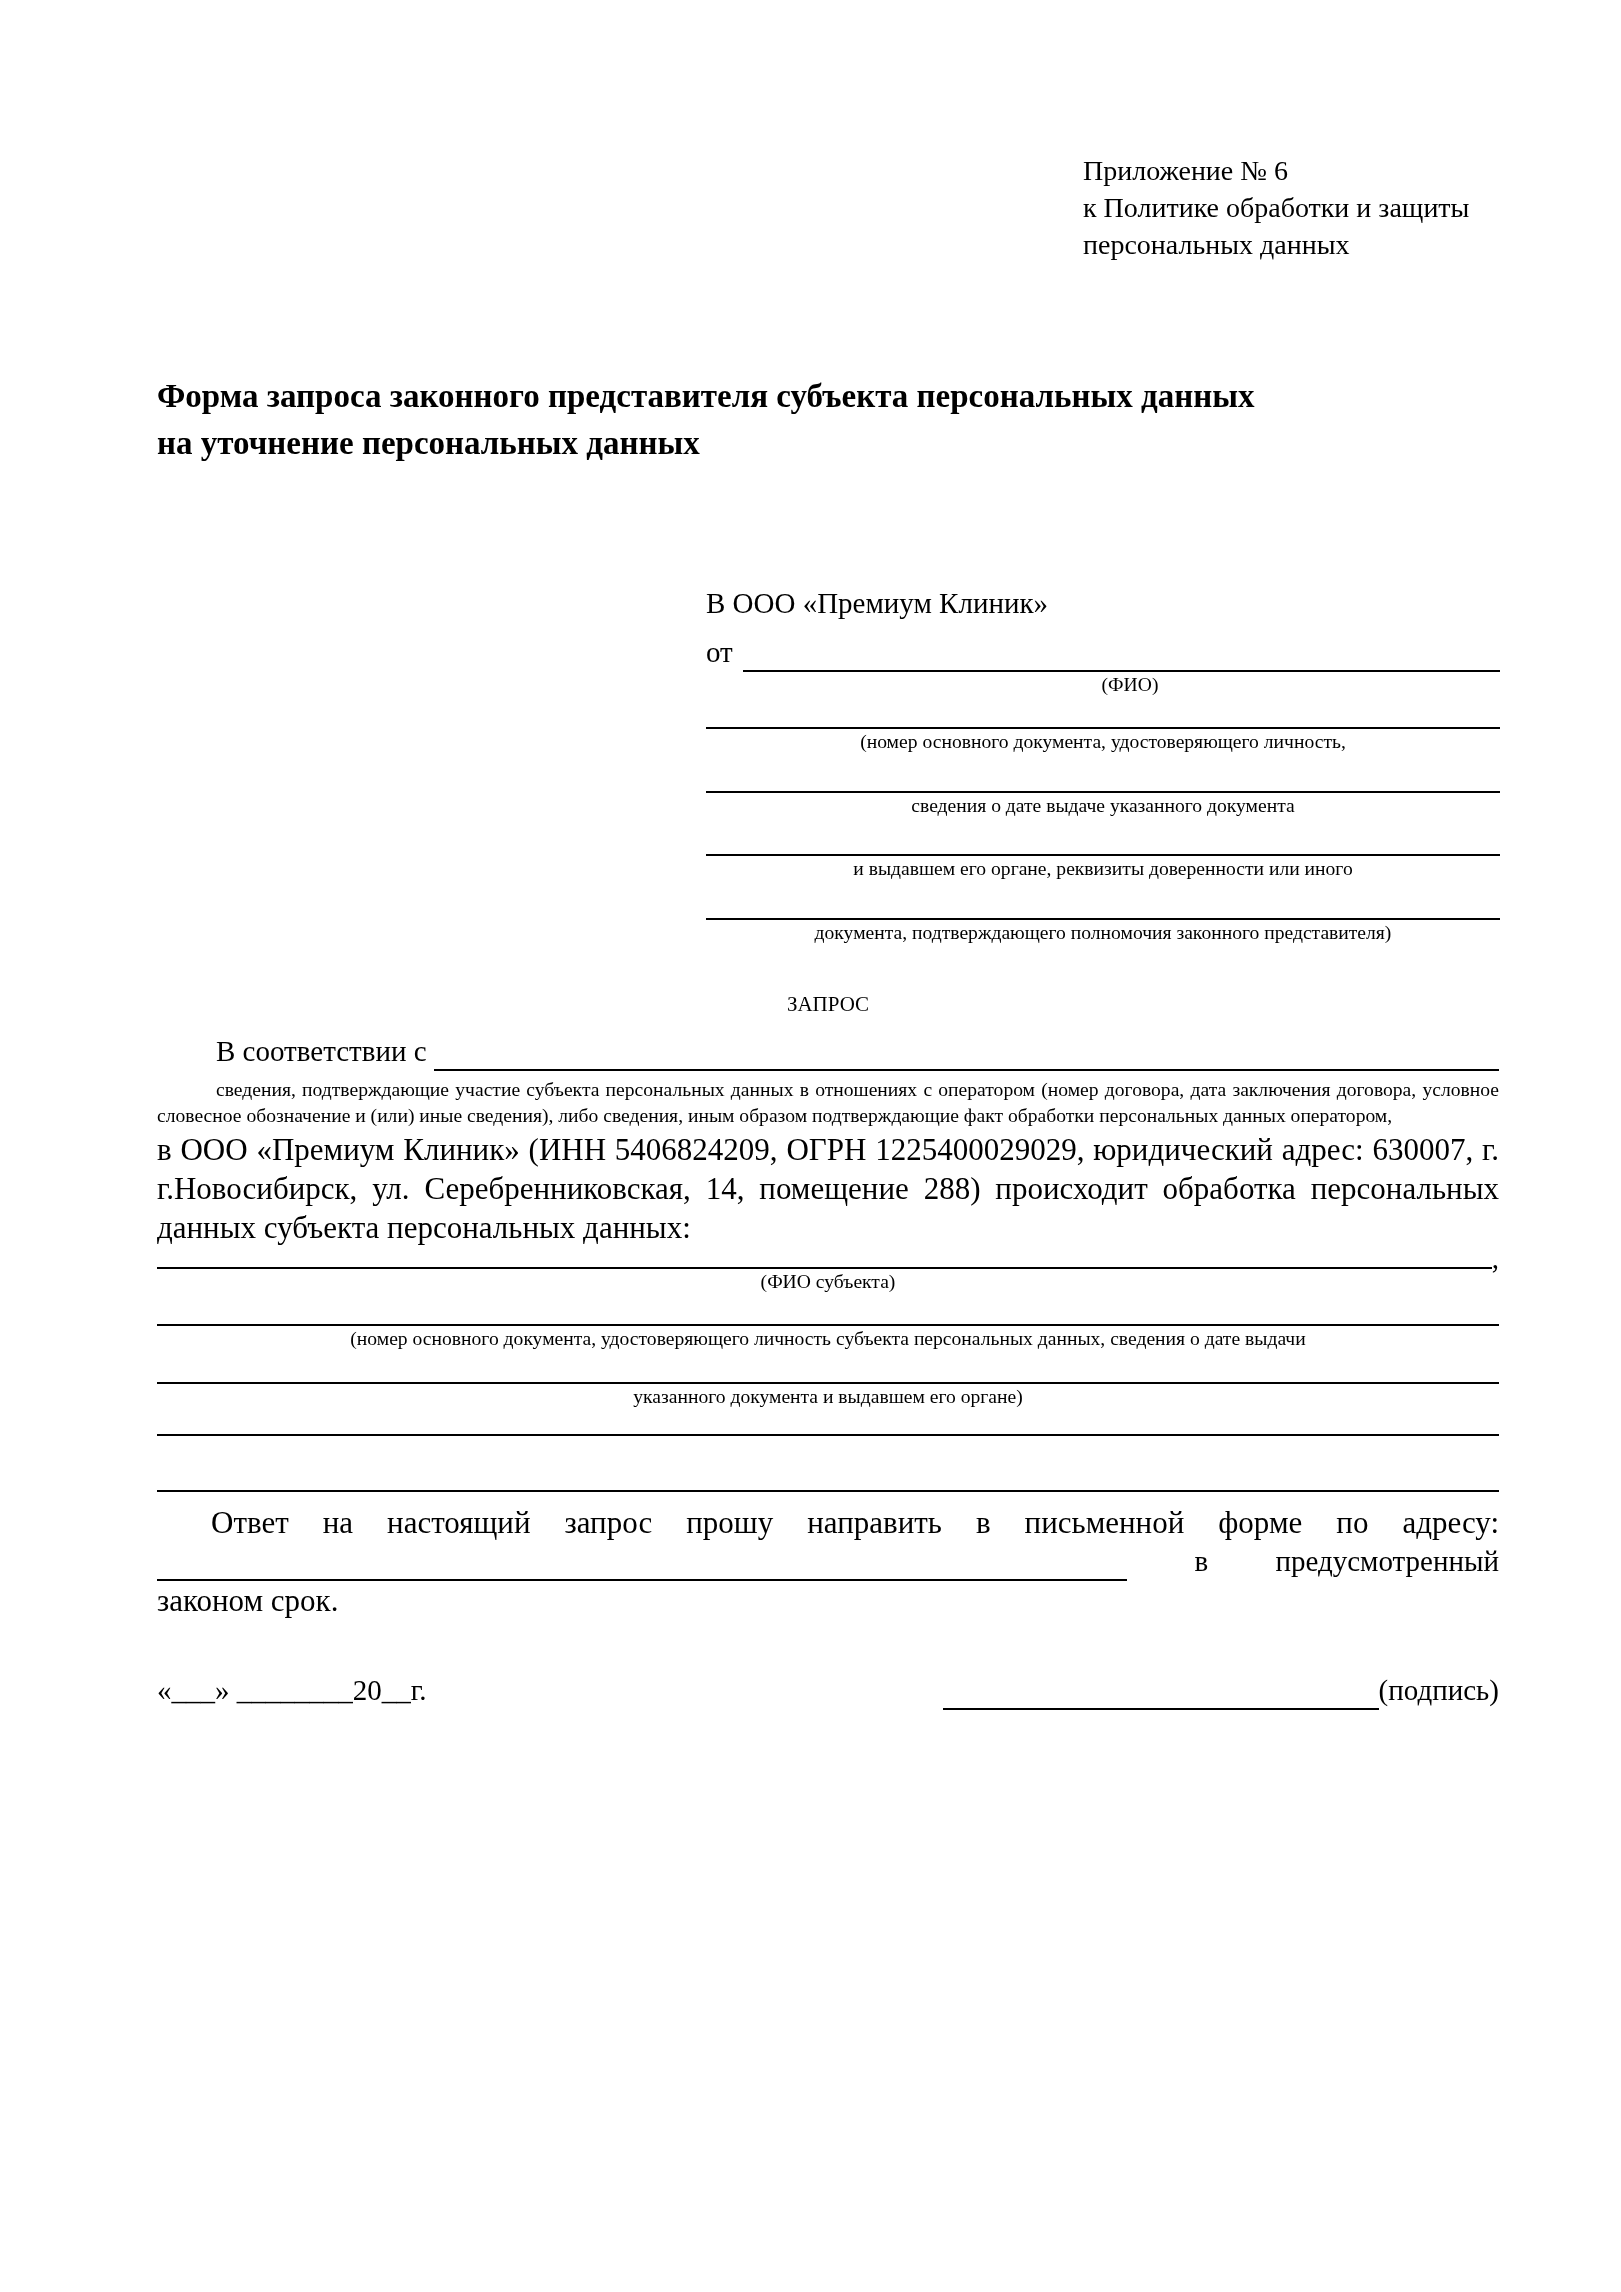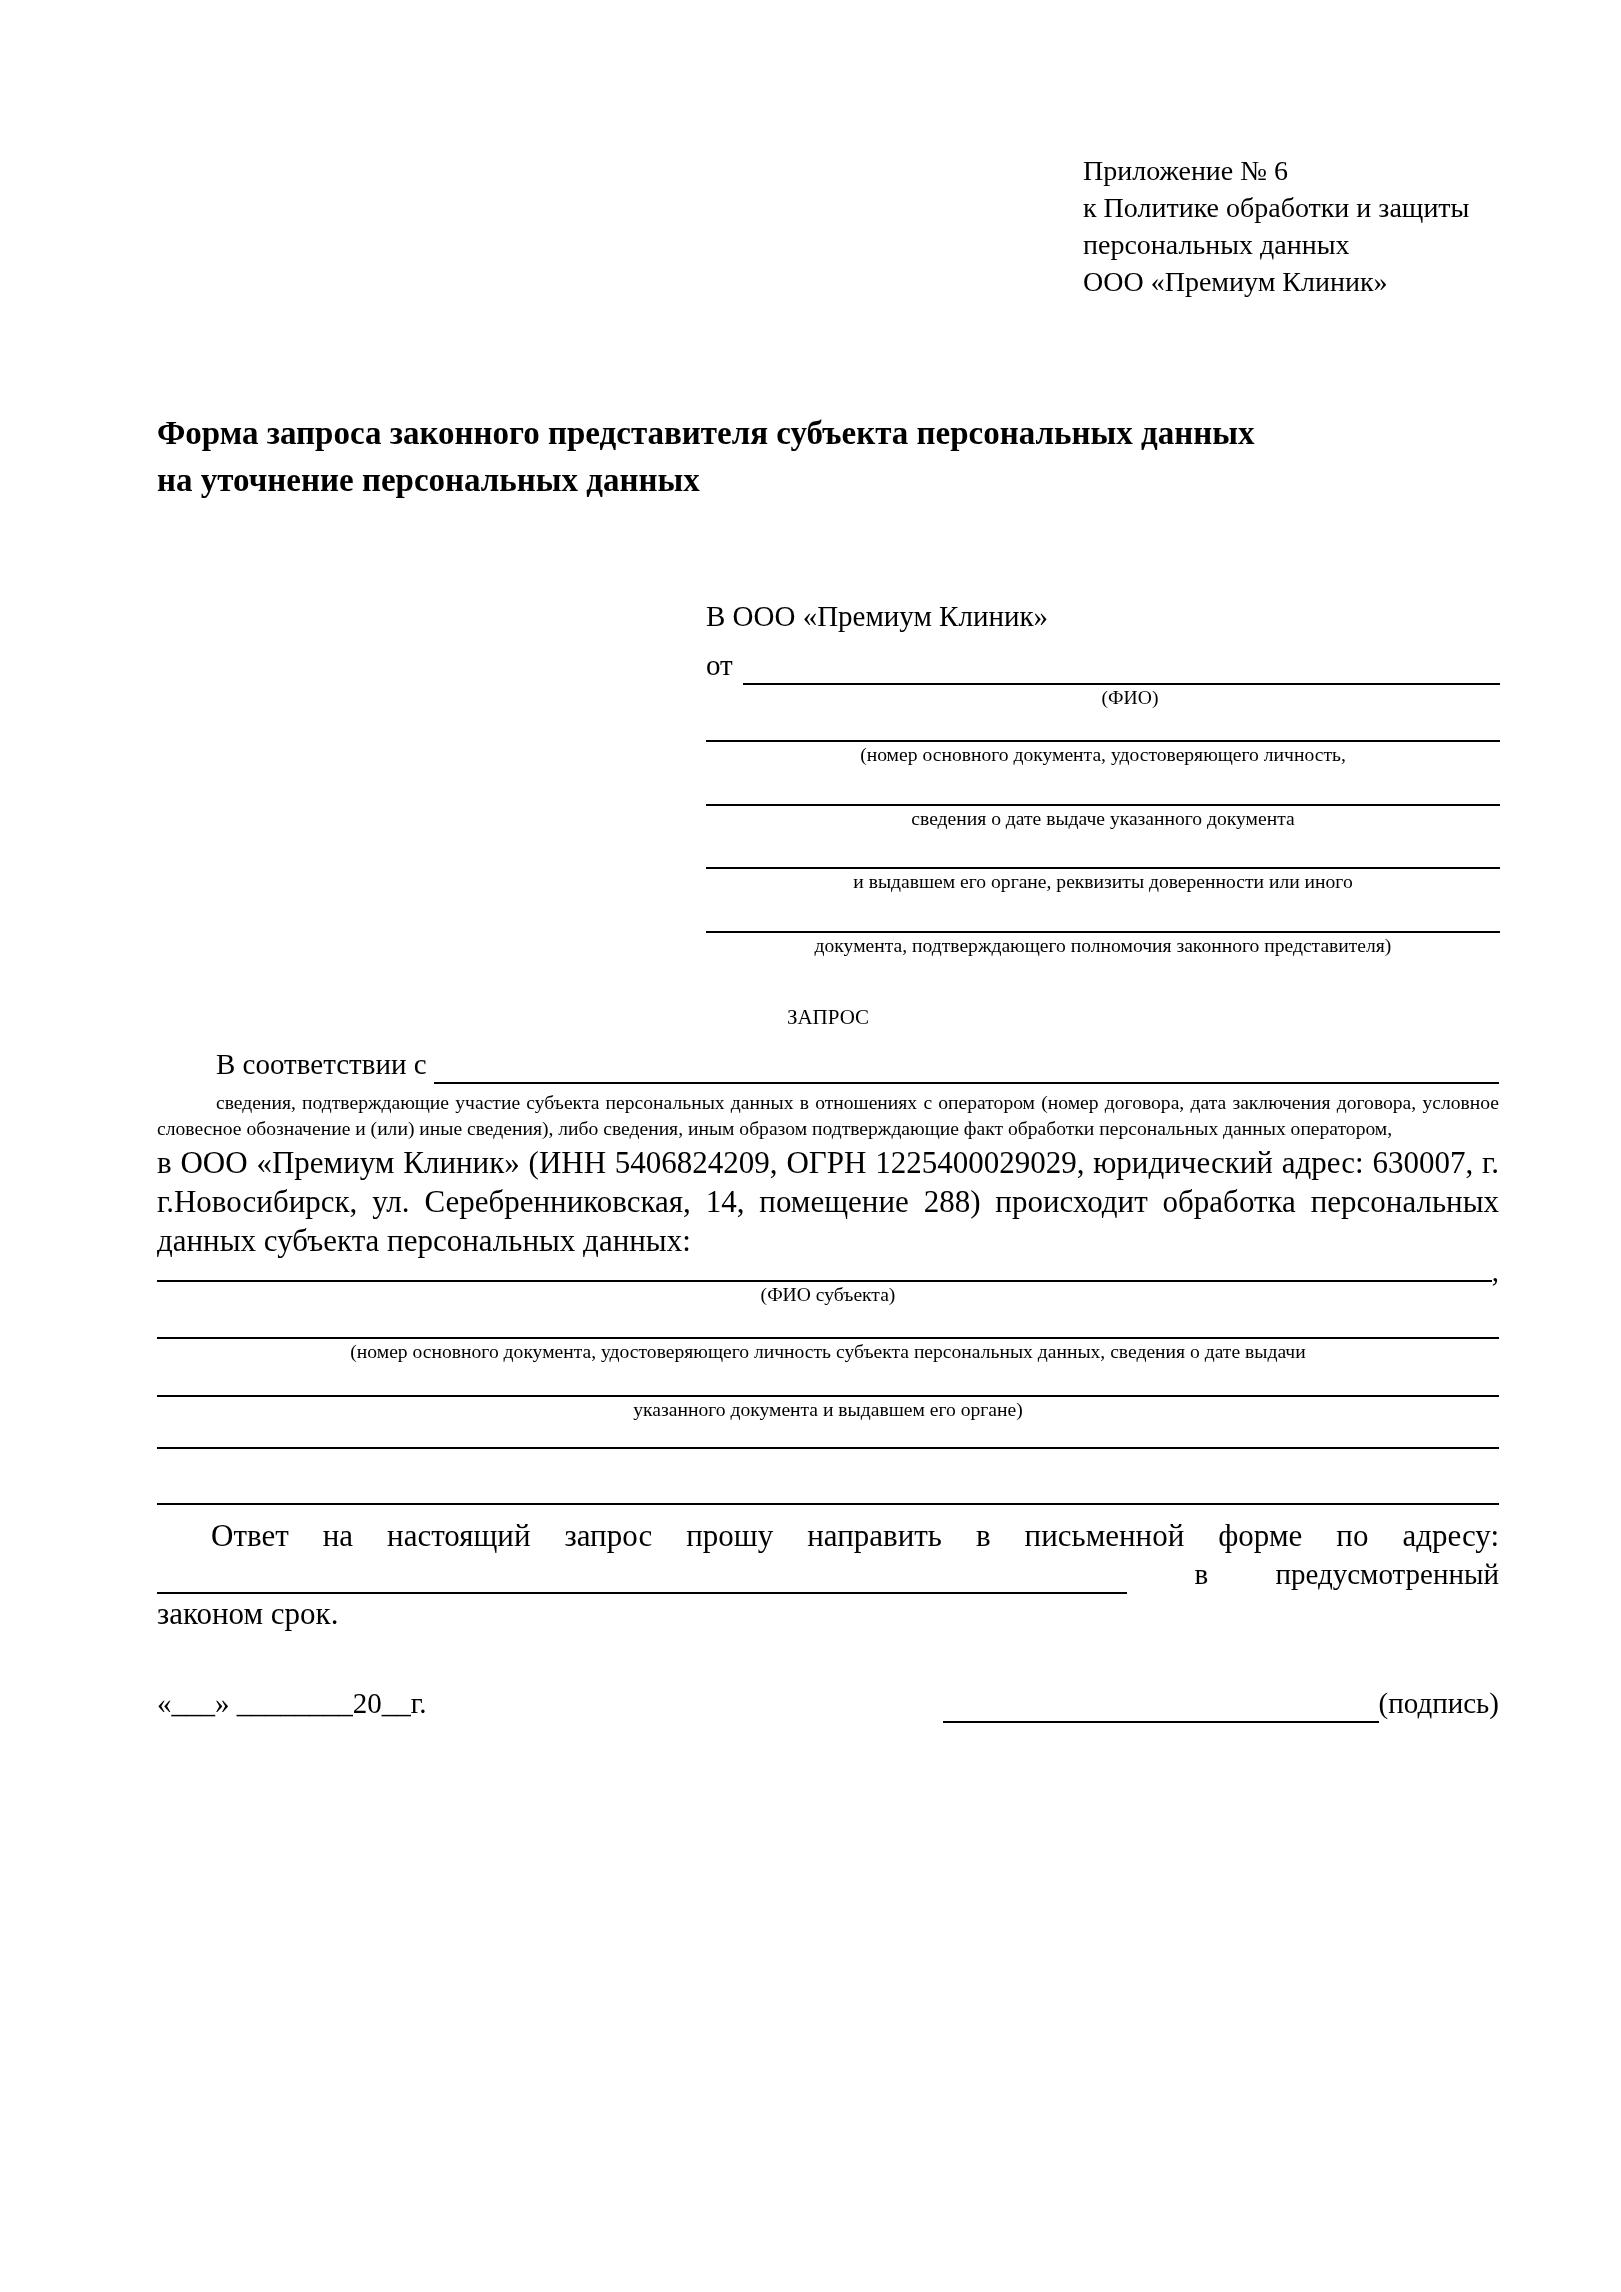--- a/index.html
+++ b/index.html
@@ -22,21 +22,21 @@
   .title {
     margin: 110px 0 0 0;
     text-align: left;
     font-size: 33px;
     line-height: 47px;
     font-weight: bold;
   }
   .title span { display: block; }
 
   .addressee {
-    margin-top: 93px;
+    margin-top: 117px;
     margin-left: 549px;
     width: 794px;
     font-size: 29px;
     line-height: 39px;
   }
   .row { display: flex; align-items: flex-end; }
   .fill-line { flex: 1 1 auto; border-bottom: 2.9px solid #000; }
   .from-row { margin-top: 9.8px; height: 39px; }
   .from-row .label { padding-right: 9.8px; }
   .caption {
@@ -109,21 +109,20 @@
 </style>
 </head>
 <body>
 
 <div class="page">
 
   <div class="appendix">
     <div>Приложение № 6</div>
     <div>к Политике обработки и защиты</div>
     <div>персональных данных</div>
-    <div>ООО «Премиум Клиник»</div>
   </div>
 
   <div class="title">
     <span>Форма запроса законного представителя субъекта персональных данных</span>
     <span>на уточнение персональных данных</span>
   </div>
 
   <div class="addressee">
     <div>В ООО «Премиум Клиник»</div>
     <div class="row from-row">

